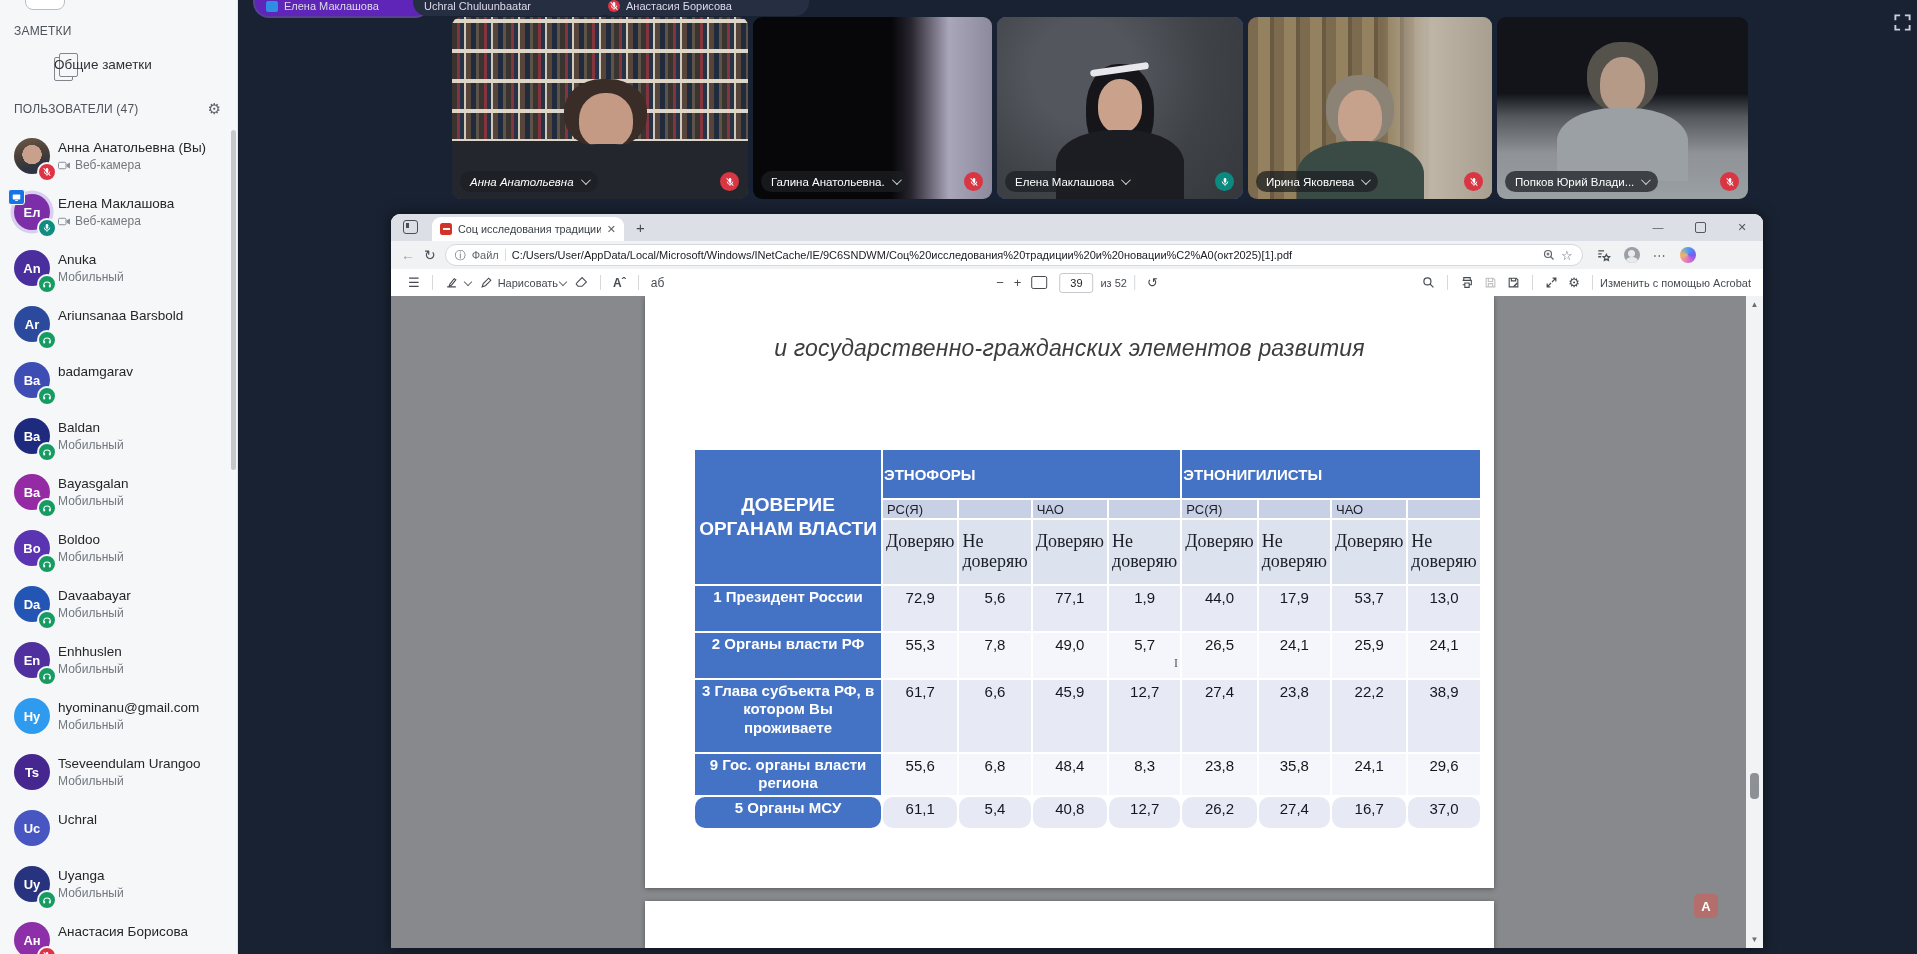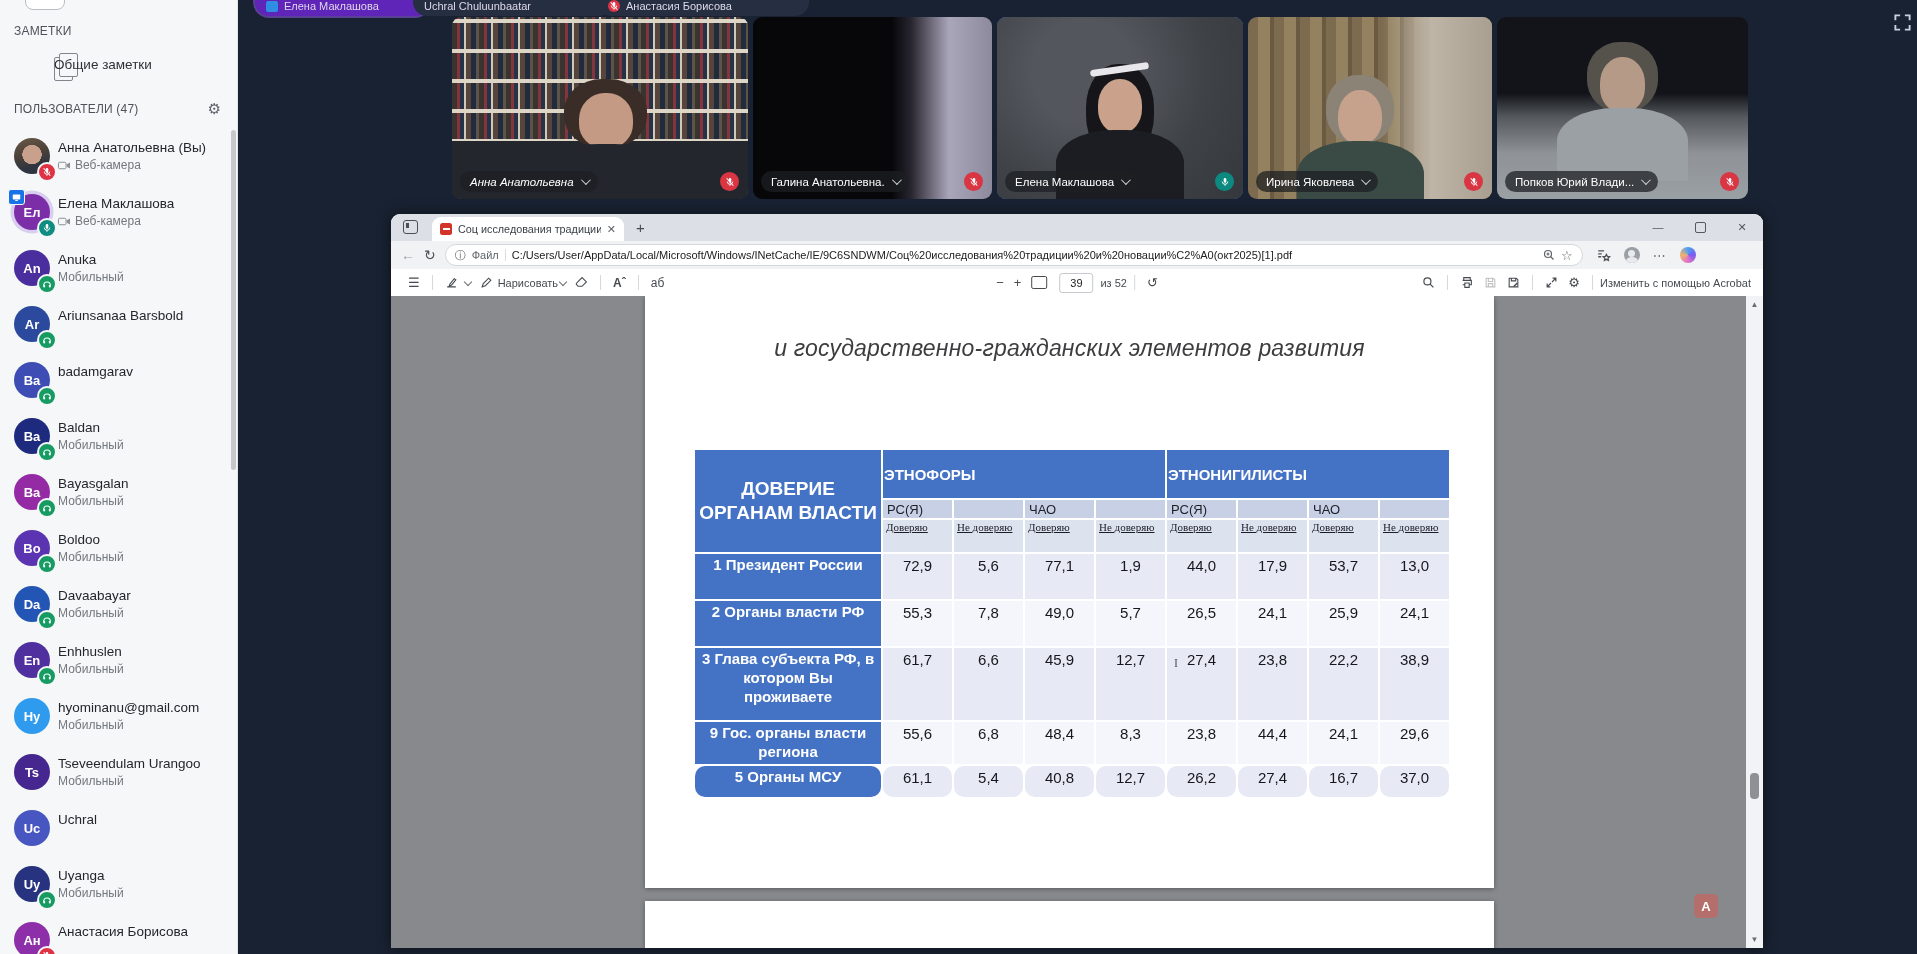--- a/index.html
+++ b/index.html
@@ -108,22 +108,22 @@
   #pdfcontent{position:absolute;left:0;top:82px;right:0;bottom:0;background:#87898d;overflow:hidden;}
   #page1{position:absolute;left:254px;top:0;width:849px;height:592px;background:#fff;box-shadow:0 1px 5px rgba(0,0,0,.35);}
   #page2{position:absolute;left:254px;top:605px;width:849px;height:48px;background:#fff;box-shadow:0 1px 5px rgba(0,0,0,.35);}
   #pdftitle{padding-top:37px;text-align:center;font-style:italic;font-size:23px;line-height:1.38;color:#3d3d3f;letter-spacing:.2px;}
   #dtable{position:absolute;left:48px;top:152px;border-collapse:separate;border-spacing:2px;table-layout:fixed;}
   #dtable col.c0{width:186px;} #dtable col.cd{width:69px;}
   #dtable td{overflow:hidden;}
   .th-corner{background:#4472c4;color:#fff;font-weight:bold;font-size:19px;text-align:center;vertical-align:middle;line-height:1.25;}
   .th-grp{background:#4472c4;color:#fff;font-weight:bold;font-size:15px;text-align:left;vertical-align:middle;height:46px;margin-top:17px;}
   .th-reg{background:#c8d0e6;font-size:13px;color:#1c1e26;text-align:left;padding:0 4px;height:18px;}
-  .th-tr{background:#dde2ef;font-family:"Liberation Serif",serif;font-size:11px;color:#1c1e26;text-align:left;
-         vertical-align:top;padding:1px 3px;height:30px;line-height:1.1;text-decoration:underline;}
+  .th-tr{background:#dde2ef;font-family:"Liberation Serif",serif;font-size:18px;color:#1c1e26;text-align:left;
+         vertical-align:top;padding:12px 3px;height:30px;line-height:1.1;}
   .td-lbl{background:#4472c4;color:#fff;font-weight:bold;font-size:15px;text-align:center;vertical-align:top;padding:2px 5px;line-height:1.25;}
   .td-val{font-size:15px;color:#16161e;text-align:center;vertical-align:top;padding-top:3px;}
   tr.odd .td-val{background:#e7eaf4;} tr.even .td-val{background:#f5f6fb;}
   .rh1 td{height:41px;} .rh2 td{height:41px;} .rh3 td{height:68px;} .rh4 td{height:33px;} .rh5 td{height:27px;border-radius:10px;}
   #ibeam{position:absolute;left:529px;top:360px;width:9px;height:13px;color:#555;font-size:12px;font-family:"Liberation Serif",serif;}
   
   #pscroll{position:absolute;right:0;top:0;bottom:0;width:17px;background:#f2f3f4;}
   #pscroll .ar{position:absolute;left:0;width:17px;text-align:center;font-size:8px;color:#6a6e72;}
   #pscroll .thumb{position:absolute;left:4px;top:477px;width:9px;height:26px;background:#8d9094;border-radius:4px;}
   #acro-fab{position:absolute;right:45px;bottom:30px;width:24px;height:24px;border-radius:5px;background:rgba(216,88,81,.55);
@@ -652,21 +652,21 @@
                   <td class="td-val">22,2</td>
                   <td class="td-val">38,9</td>
                 </tr>
                 <tr class="even rh4">
                   <td class="td-lbl">9  Гос. органы власти региона</td>
                   <td class="td-val">55,6</td>
                   <td class="td-val">6,8</td>
                   <td class="td-val">48,4</td>
                   <td class="td-val">8,3</td>
                   <td class="td-val">23,8</td>
-                  <td class="td-val">44,4</td>
+                  <td class="td-val">35,8</td>
                   <td class="td-val">24,1</td>
                   <td class="td-val">29,6</td>
                 </tr>
                 <tr class="odd rh5">
                   <td class="td-lbl">5  Органы МСУ</td>
                   <td class="td-val">61,1</td>
                   <td class="td-val">5,4</td>
                   <td class="td-val">40,8</td>
                   <td class="td-val">12,7</td>
                   <td class="td-val">26,2</td>

